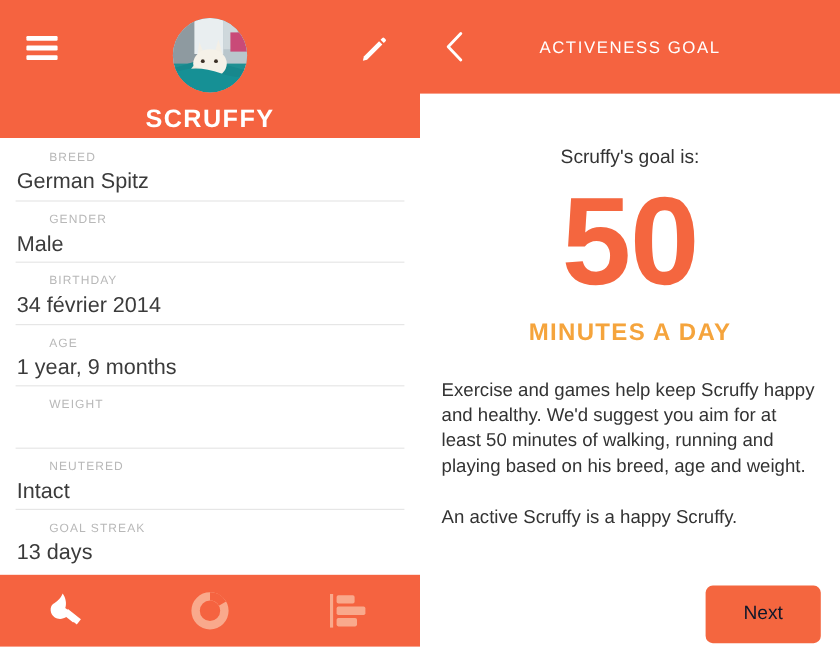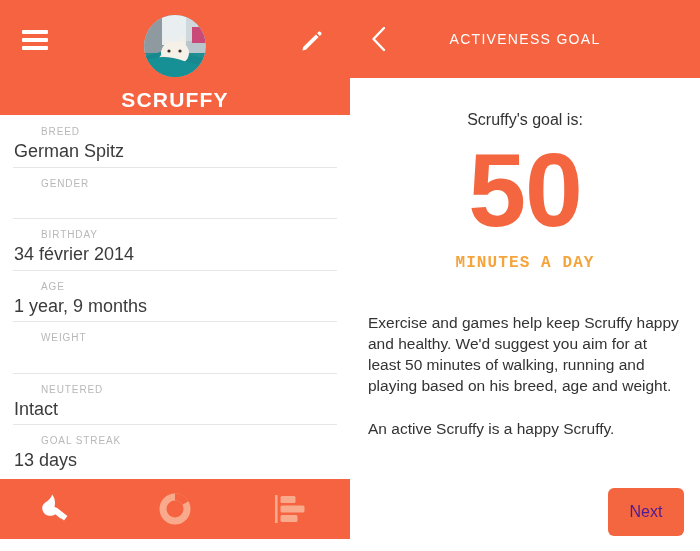--- a/index.html
+++ b/index.html
@@ -126,62 +126,61 @@
     text-align: center;
     color: #ffffff;
     font-size: 14px;
     letter-spacing: 1.3px;
     font-weight: normal;
   }
 
   .right-body {
     flex: 1 1 auto;
     position: relative;
-    padding: 0 16px;
+    padding: 12px 16px;
   }
   .goal-intro {
     text-align: center;
     font-size: 16px;
     color: #333333;
     margin-top: 33px;
   }
   .goal-number {
     text-align: center;
     font-size: 104px;
     line-height: 104px;
     color: #F4663F;
     font-weight: bold;
     letter-spacing: -1px;
     margin-top: 9px;
   }
   .goal-unit {
     text-align: center;
     color: #F5A43C;
-    font-size: 16px;
+    font-size: 20px;
     font-weight: bold;
     letter-spacing: 1.1px;
     margin-top: 12px;
-    font-family: Liberation Mono, monospace;
   }
   .goal-paragraph {
-    margin-top: 40px;
+    margin-top: 26px;
     font-size: 15.5px;
     line-height: 21px;
     color: #333333;
     padding: 0 2px;
   }
   .goal-paragraph.second { margin-top: 22px; }
 
   .next-button {
     position: absolute;
     right: 16px; bottom: 15px;
-    width: 76px; height: 48px;
+    width: 96px; height: 48px;
     background: #F4663F;
     border: none; border-radius: 6px;
-    color: #4c1d95;
+    color: #0f172a;
     font-size: 16px;
     font-family: "Liberation Sans", sans-serif;
     cursor: pointer;
   }
 </style>
 </head>
 <body>
 
 <div id="app">
 
@@ -232,20 +231,21 @@
       <div class="pet-name">SCRUFFY</div>
     </div>
 
     <div class="fields">
       <div class="field">
         <div class="field-label">BREED</div>
         <div class="field-value">German Spitz</div>
       </div>
       <div class="field">
         <div class="field-label">GENDER</div>
+        <div class="field-value">Male</div>
       </div>
       <div class="field">
         <div class="field-label">BIRTHDAY</div>
         <div class="field-value">34 février 2014</div>
       </div>
       <div class="field">
         <div class="field-label">AGE</div>
         <div class="field-value">1 year, 9 months</div>
       </div>
       <div class="field">

